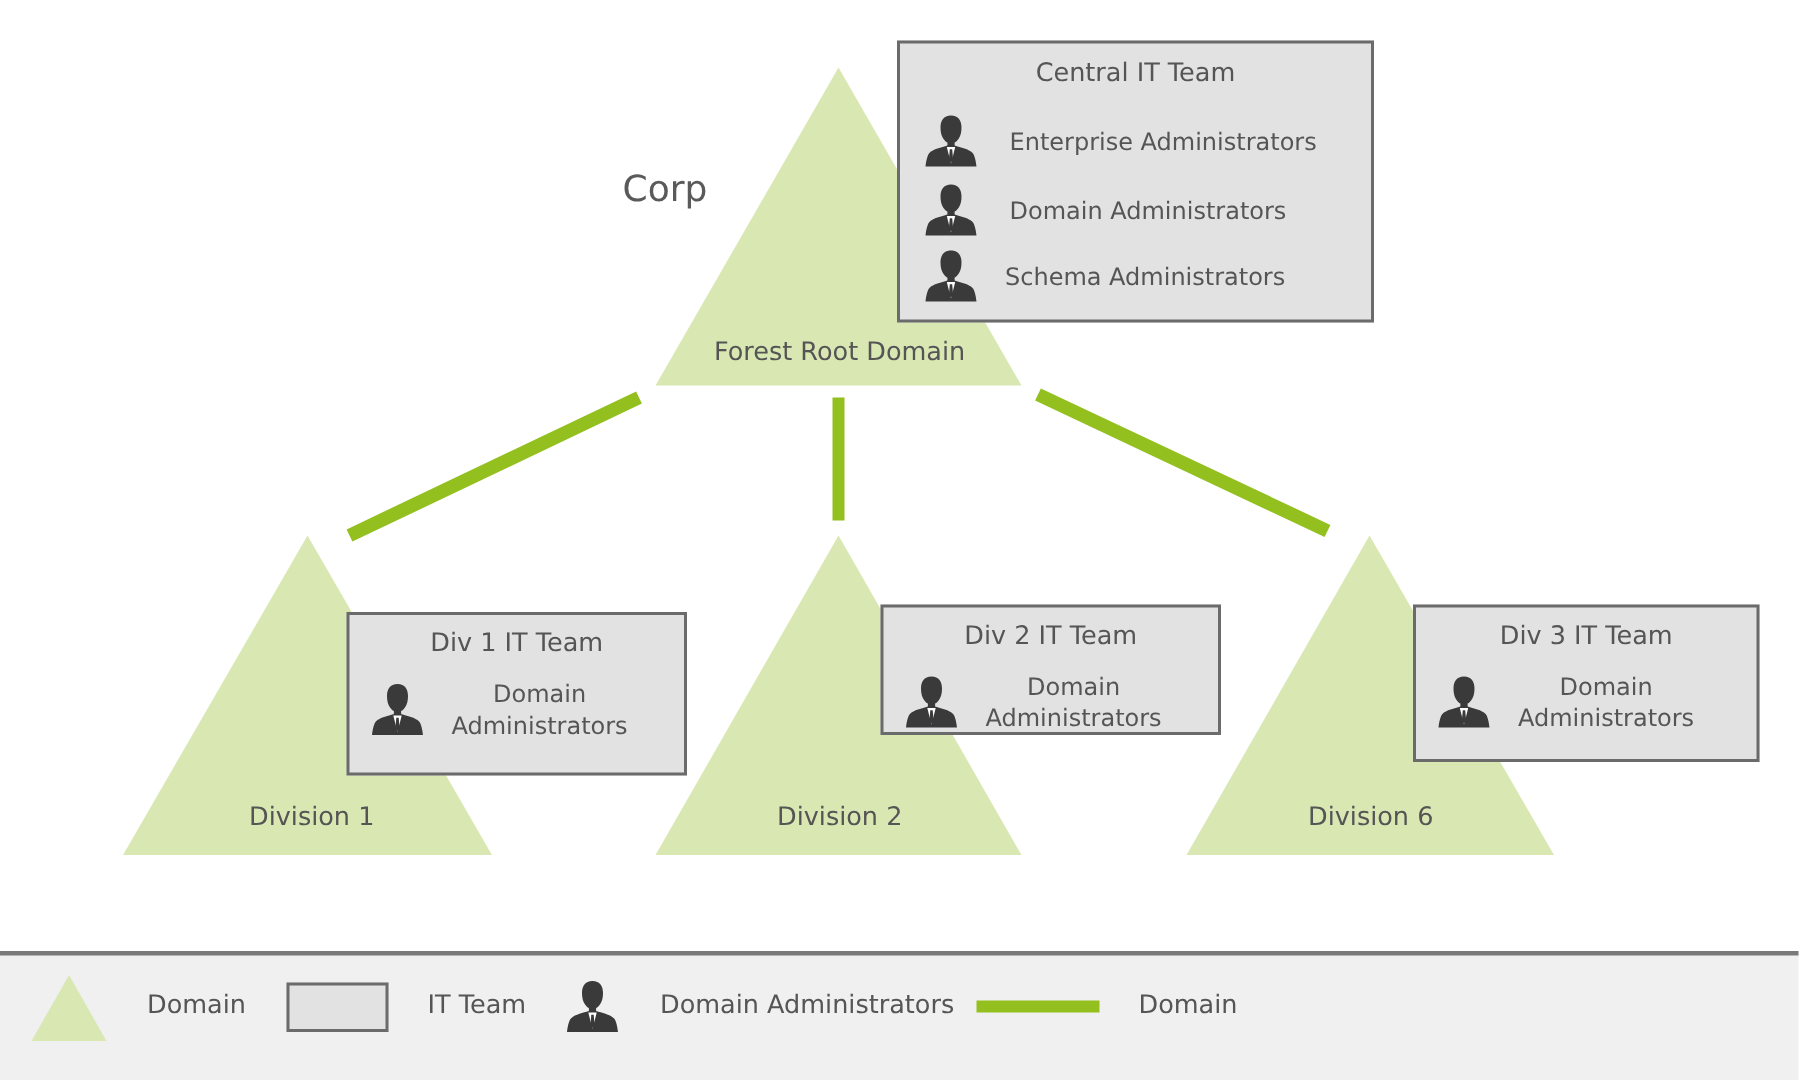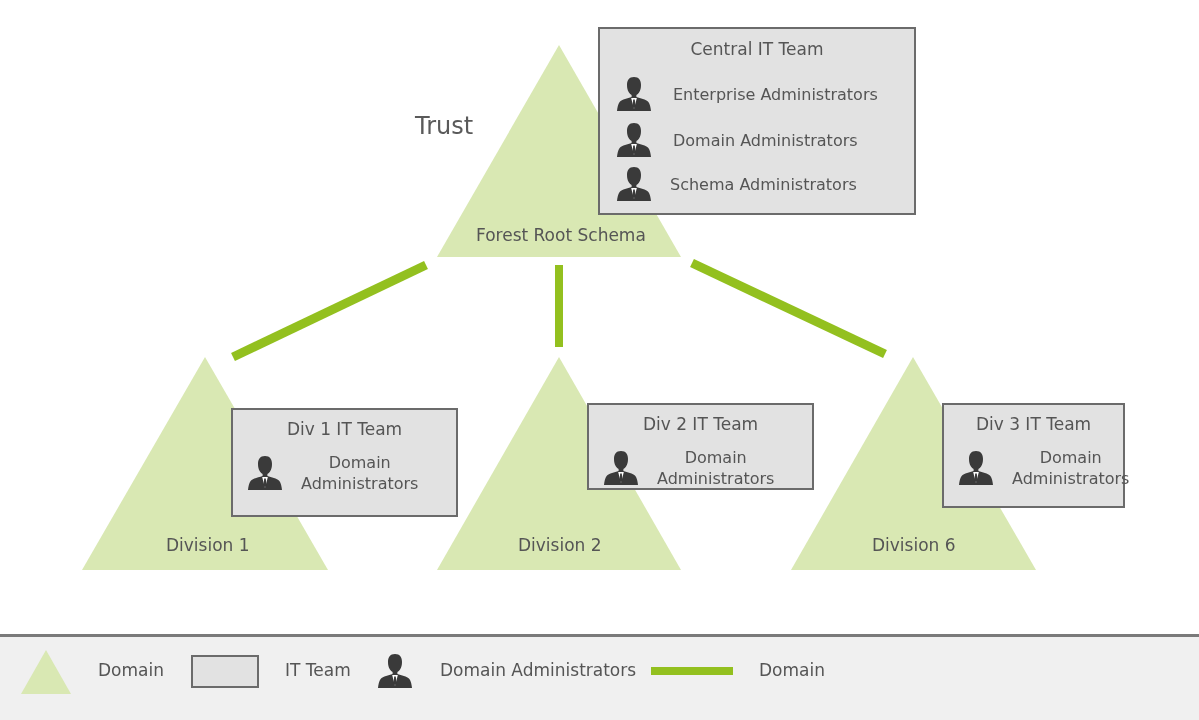--- a/index.html
+++ b/index.html
@@ -60,22 +60,22 @@
   <div style="position:absolute;left:191px;top:18px;width:68px;height:33px;background:#e2e2e2;border:2px solid #6b6b6b;box-sizing:border-box;"></div>
   <span class="ltext" style="left:285px">IT Team</span>
   <svg style="position:absolute;left:375px;top:14px" width="40" height="40">
       <use href="#person"></use>
     </svg>
   <span class="ltext" style="left:440px">Domain Administrators</span>
   <div style="position:absolute;left:651px;top:30px;width:82px;height:8px;background:#93c01f;"></div>
   <span class="ltext" style="left:759px">Domain</span>
 </div>
 
-<span class="label corp">Trust</span>
-<span class="label domain-label" style="left:476px;top:225px">Forest Root Schema</span>
+<span class="label corp">Corp</span>
+<span class="label domain-label" style="left:476px;top:225px">Forest Root Domain</span>
 
 <div class="team-box" style="left:598px;top:27px;width:318px;height:188px">
   <div class="team-title" style="top:10px">Central IT Team</div>
   <div class="member" style="left:14px;top:45px">
     <svg class="person">
         <use href="#person"></use>
       </svg>
     <span class="mtext" style="margin-left:19px">Enterprise Administrators</span>
   </div>
   <div class="member" style="left:14px;top:91px">
@@ -107,21 +107,21 @@
   <div class="team-title" style="top:9px">Div 2 IT Team</div>
   <div class="member" style="left:12px;top:42px">
     <svg class="person">
         <use href="#person"></use>
       </svg>
     <span class="mtext" style="margin-left:16px"><span>Domain</span><br><span>Administrators</span></span>
   </div>
 </div>
 <span class="label domain-label" style="left:518px;top:535px">Division 2</span>
 
-<div class="team-box" style="left:942px;top:403px;width:183px;height:105px">
+<div class="team-box" style="left:942px;top:403px;width:231px;height:105px">
   <div class="team-title" style="top:9px">Div 3 IT Team</div>
   <div class="member" style="left:12px;top:42px">
     <svg class="person">
         <use href="#person"></use>
       </svg>
     <span class="mtext" style="margin-left:16px"><span>Domain</span><br><span>Administrators</span></span>
   </div>
 </div>
 <span class="label domain-label" style="left:872px;top:535px">Division 6</span>
 

